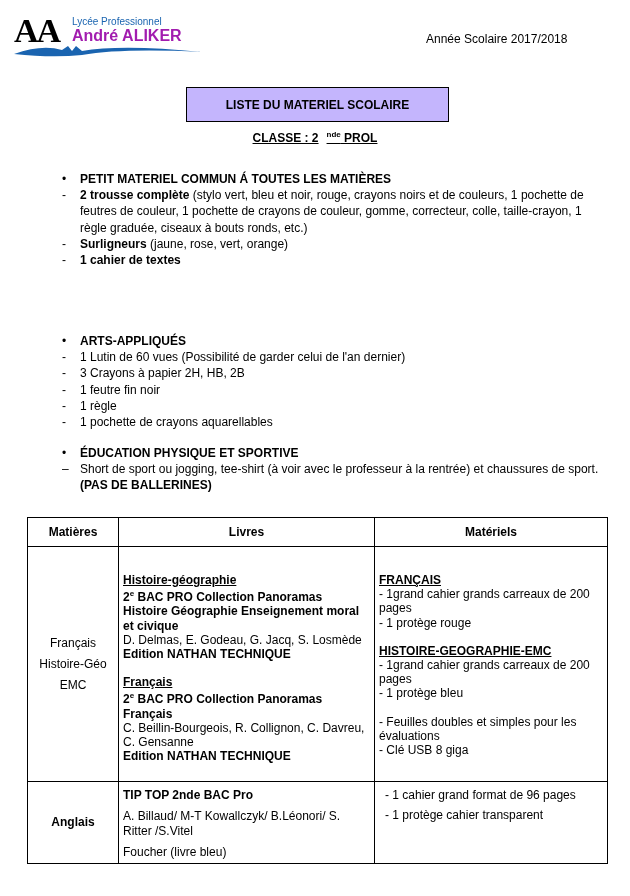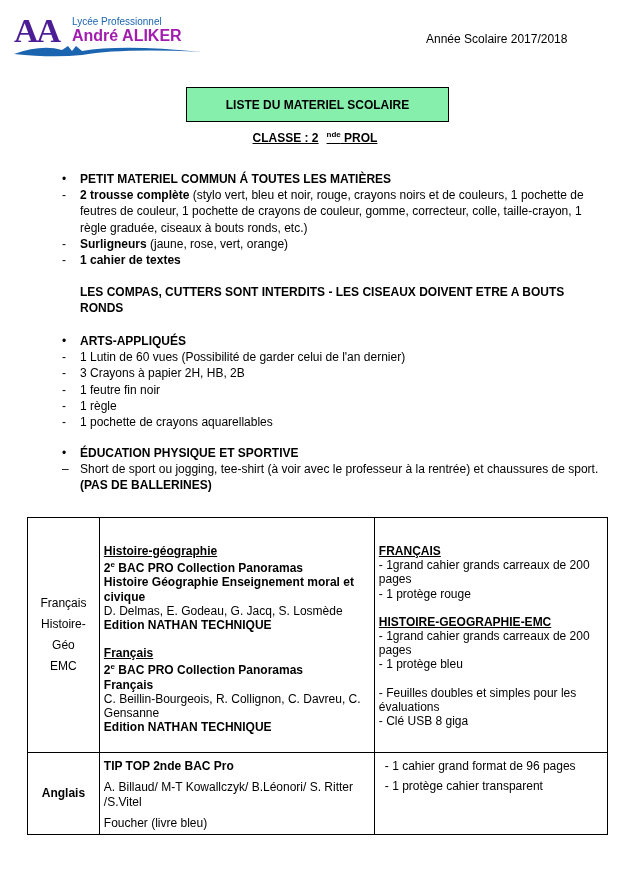--- a/index.html
+++ b/index.html
@@ -7,35 +7,35 @@
     width: 630px; height: 896px; position: relative; overflow: hidden;
     font-family: "Liberation Sans", sans-serif; color: #000; font-size: 12px;
   }
   .abs { position: absolute; }
 
   
   .logo { left: 12px; top: 12px; width: 200px; height: 46px; }
   .logo-aa {
     position: absolute; left: 2px; top: 2px;
     font-family: "Liberation Serif", serif; font-weight: bold; font-size: 34px;
-    color: #4c1d95; letter-spacing: -2px; line-height: 34px; text-align: right;
+    color: #000000; letter-spacing: -2px; line-height: 34px; text-align: right;
   }
   .logo-line1 {
     position: absolute; left: 60px; top: 3px; font-size: 10px; color: #1a64b0; line-height: 14px;
   }
   .logo-line2 {
     position: absolute; left: 60px; top: 15px; font-size: 16px; font-weight: bold; color: #a21caf; line-height: 18px;
   }
   .logo-wave { position: absolute; left: 0; top: 30px; }
 
   .school-year { left: 426px; top: 32px; font-size: 12px; }
 
   .title-box {
     left: 186px; top: 87px; width: 263px; height: 35px;
-    background: #86efac; border: 1px solid #000; box-sizing: border-box;
+    background: #c4b5fd; border: 1px solid #000; box-sizing: border-box;
     display: flex; align-items: center; justify-content: center;
     font-weight: bold; font-size: 12px;
   }
   .class-line {
     left: 0; width: 630px; top: 130px; text-align: center;
     font-weight: bold; font-size: 12px; text-decoration: underline;
   }
   .class-line sup { font-size: 8px; padding-left: 8px; }
 
   
@@ -90,24 +90,20 @@
   </div>
   <div class="row">
     <span class="mark">-</span>
     <span class="txt"><span class="b">Surligneurs</span><span> (jaune, rose, vert, orange)</span></span>
   </div>
   <div class="row">
     <span class="mark">-</span>
     <span class="txt"><span class="b">1 cahier de textes</span><span></span></span>
   </div>
   <div style="height:16px;"></div>
-  <div class="row">
-    <span class="mark"></span>
-    <span class="txt b">LES COMPAS, CUTTERS SONT INTERDITS - LES CISEAUX DOIVENT ETRE A BOUTS RONDS</span>
-  </div>
 </div>
 
 <div class="abs section" style="top:333px;">
   <div class="row">
     <span class="mark">•</span>
     <span class="txt b">ARTS-APPLIQUÉS</span>
   </div>
   <div class="row">
       <span class="mark">-</span>
       <span class="txt">1 Lutin de 60 vues (Possibilité de garder celui de l'an dernier)</span>
@@ -136,20 +132,25 @@
     <span class="txt b">ÉDUCATION PHYSIQUE ET SPORTIVE</span>
   </div>
   <div class="row">
     <span class="mark">–</span>
     <span class="txt"><span>Short de sport ou jogging, tee-shirt (à voir avec le professeur à la rentrée)  et chaussures de sport. </span><span class="b">(PAS DE BALLERINES)</span></span>
   </div>
 </div>
 
 <table class="mat">
   <tbody>
+      <tr>
+    <th class="c1">Matières</th>
+    <th class="c2">Livres</th>
+    <th>Matériels</th>
+  </tr>
   <tr style="height:235px;">
     <td class="subj" style="font-weight:normal;">
       <div>Français</div>
       <div>Histoire-Géo</div>
       <div>EMC</div>
     </td>
     <td style="padding-top:26px;">
       <div class="ul">Histoire-géographie</div>
       <div class="b"><span>2</span><sup class="e">e</sup><span> BAC PRO Collection Panoramas</span></div>
       <div class="b">Histoire Géographie Enseignement moral et civique</div>

